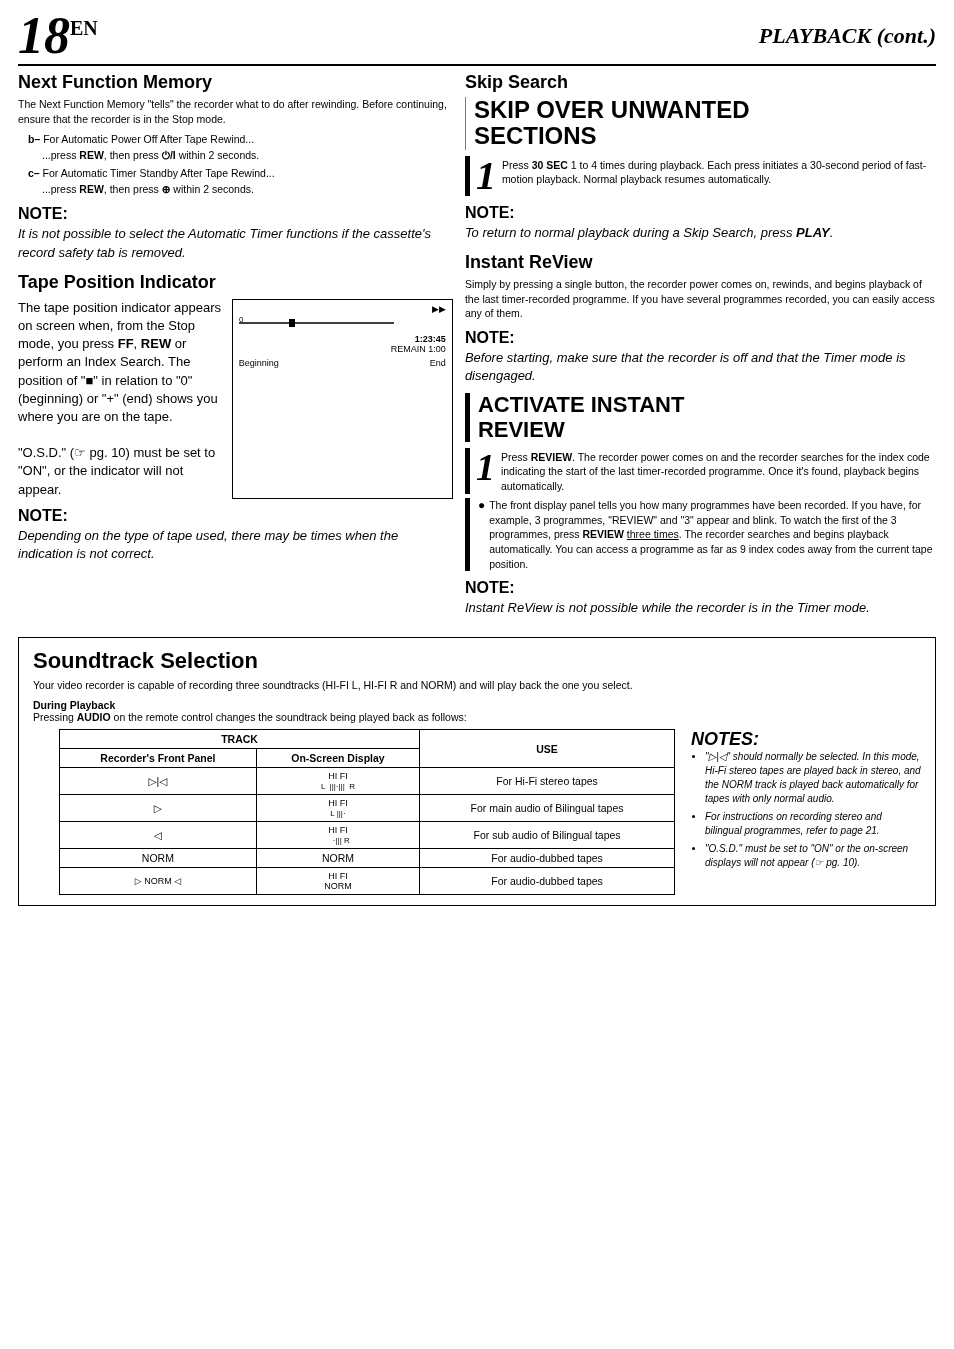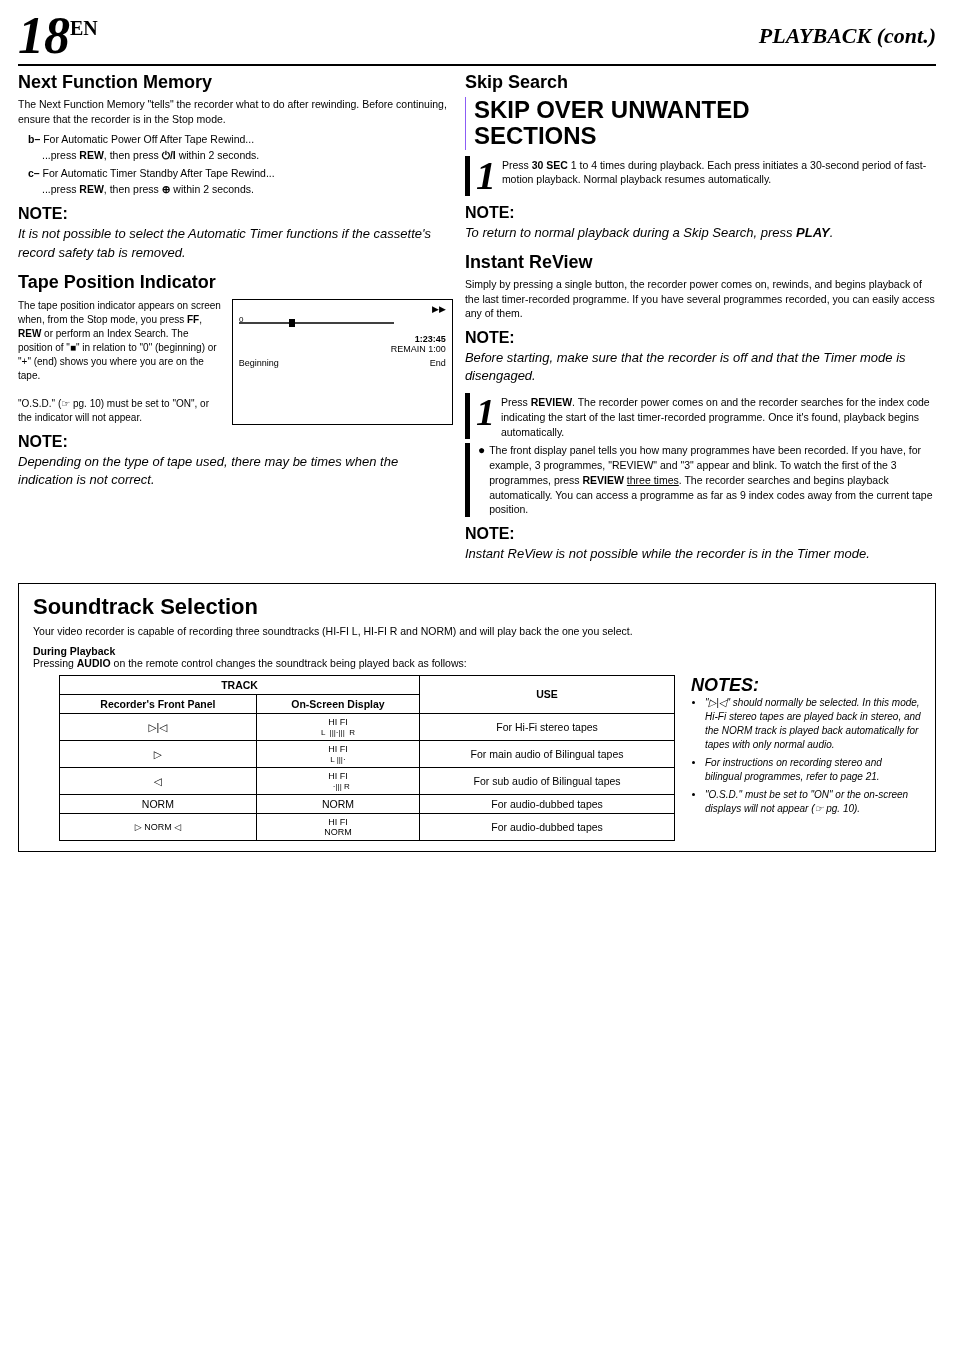--- a/index.html
+++ b/index.html
@@ -96,21 +96,21 @@
     }
 
     
     .tape-diagram-container {
       display: flex;
       gap: 10px;
       margin: 6px 0;
     }
     .tape-text {
       width: 48%;
-      font-size: 10px;
+      font-size: 13px;
       line-height: 1.4;
     }
 
     
     .bottom-section {
       border: 1px solid #000;
       padding: 10px 14px;
       margin-top: 12px;
     }
     .bottom-title {
@@ -276,20 +276,26 @@
 
       <div style="margin-top:10px;">
         <div class="section-title">Instant ReView</div>
         <div class="section-body">Simply by pressing a single button, the recorder power comes on, rewinds, and begins playback of the last timer-recorded programme. If you have several programmes recorded, you can easily access any of them.</div>
 
         <div class="note-block">
           <div class="note-title">NOTE:</div>
           <div class="note-text">Before starting, make sure that the recorder is off and that the Timer mode is disengaged.</div>
         </div>
 
+        <div style="border-left:5px solid #000; padding-left:8px; margin:6px 0;">
+          <div style="font-size:22px; font-weight:bold; text-transform:uppercase; line-height:1.1; font-family:Arial;">
+            <span>ACTIVATE INSTANT</span><br>
+            <span>REVIEW</span>
+          </div>
+        </div>
 
         <div style="display:flex; align-items:flex-start; margin-bottom:4px; border-left:5px solid #000;">
           <div style="font-size:38px; font-weight:bold; font-style:italic; line-height:1; padding:0 6px; font-family:'Times New Roman',serif;">1</div>
           <div style="font-size:10.5px; line-height:1.4; padding-top:2px;">
             Press <b>REVIEW</b>. The recorder power comes on and the recorder searches for the index code indicating the start of the last timer-recorded programme. Once it's found, playback begins automatically.
           </div>
         </div>
 
         <div style="border-left:5px solid #000; padding-left:8px; margin-bottom:4px;">
           <div style="display:flex; align-items:flex-start;">

